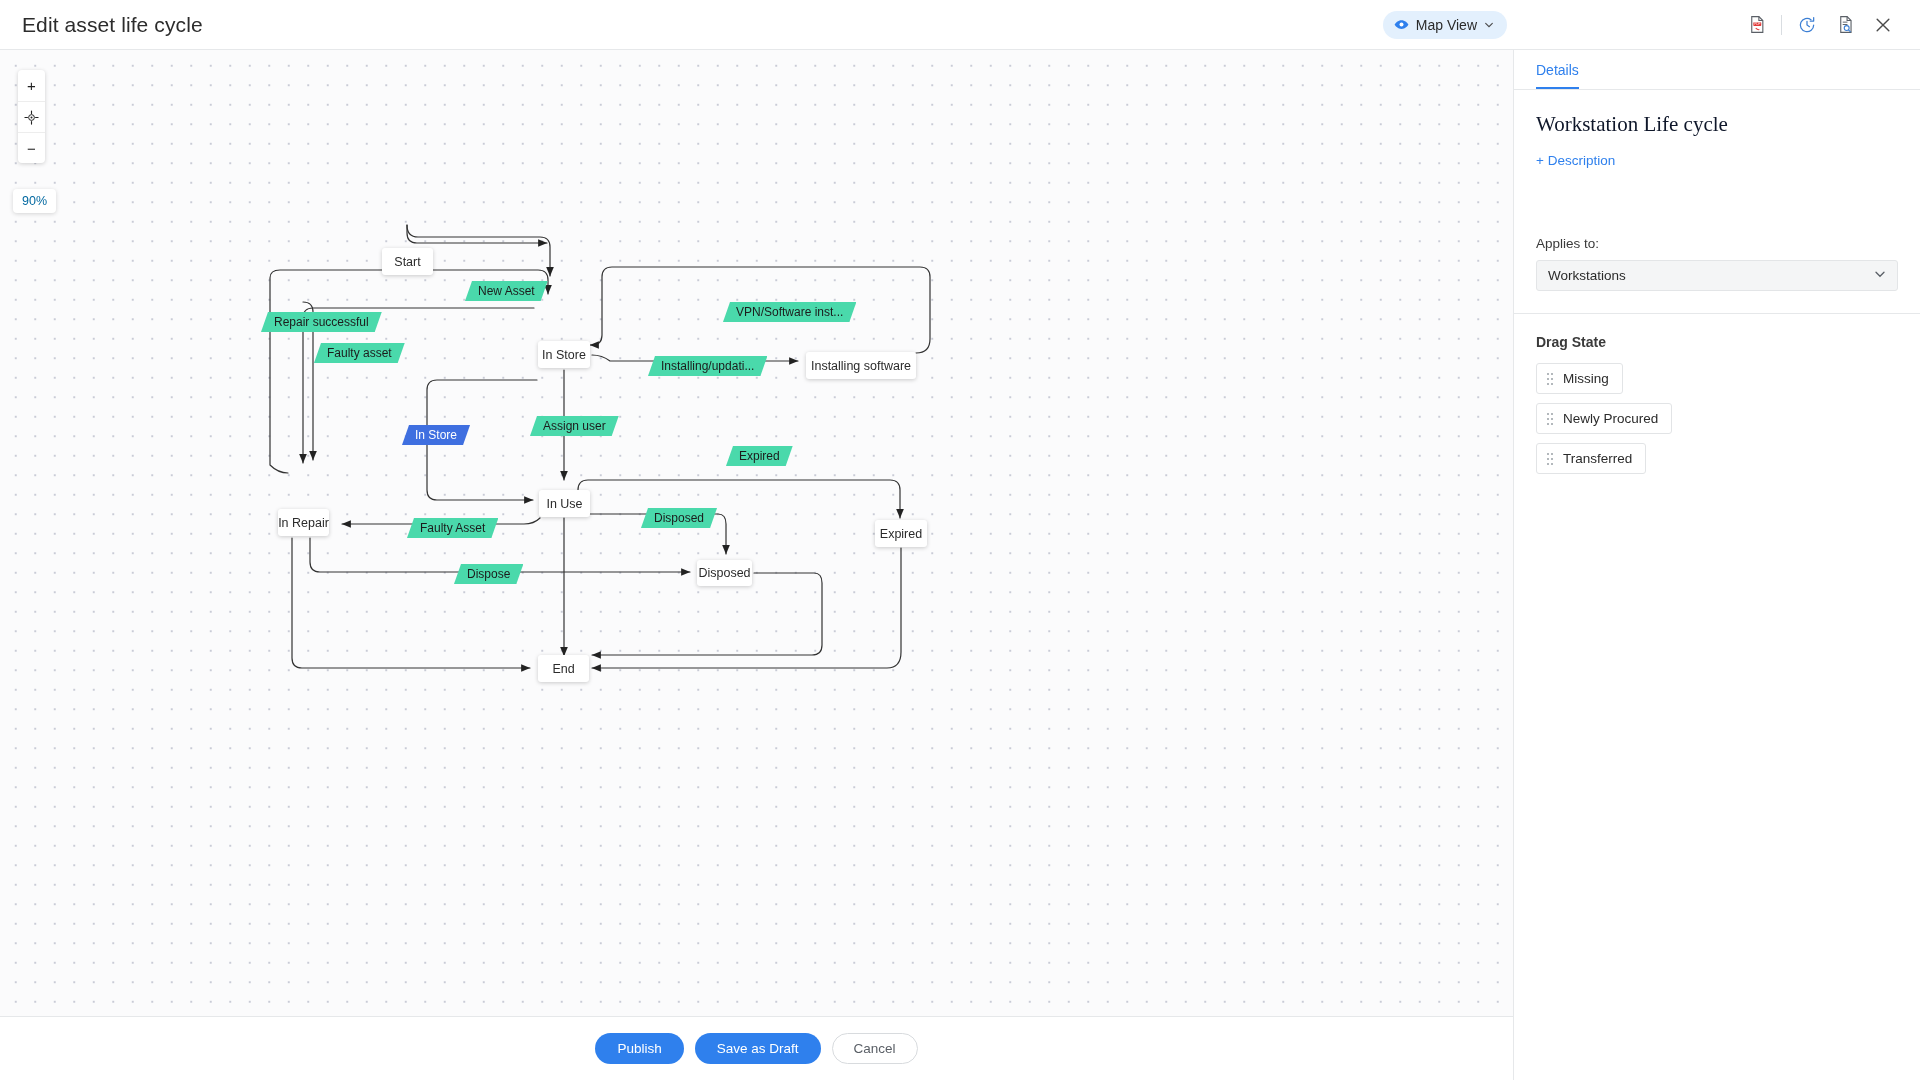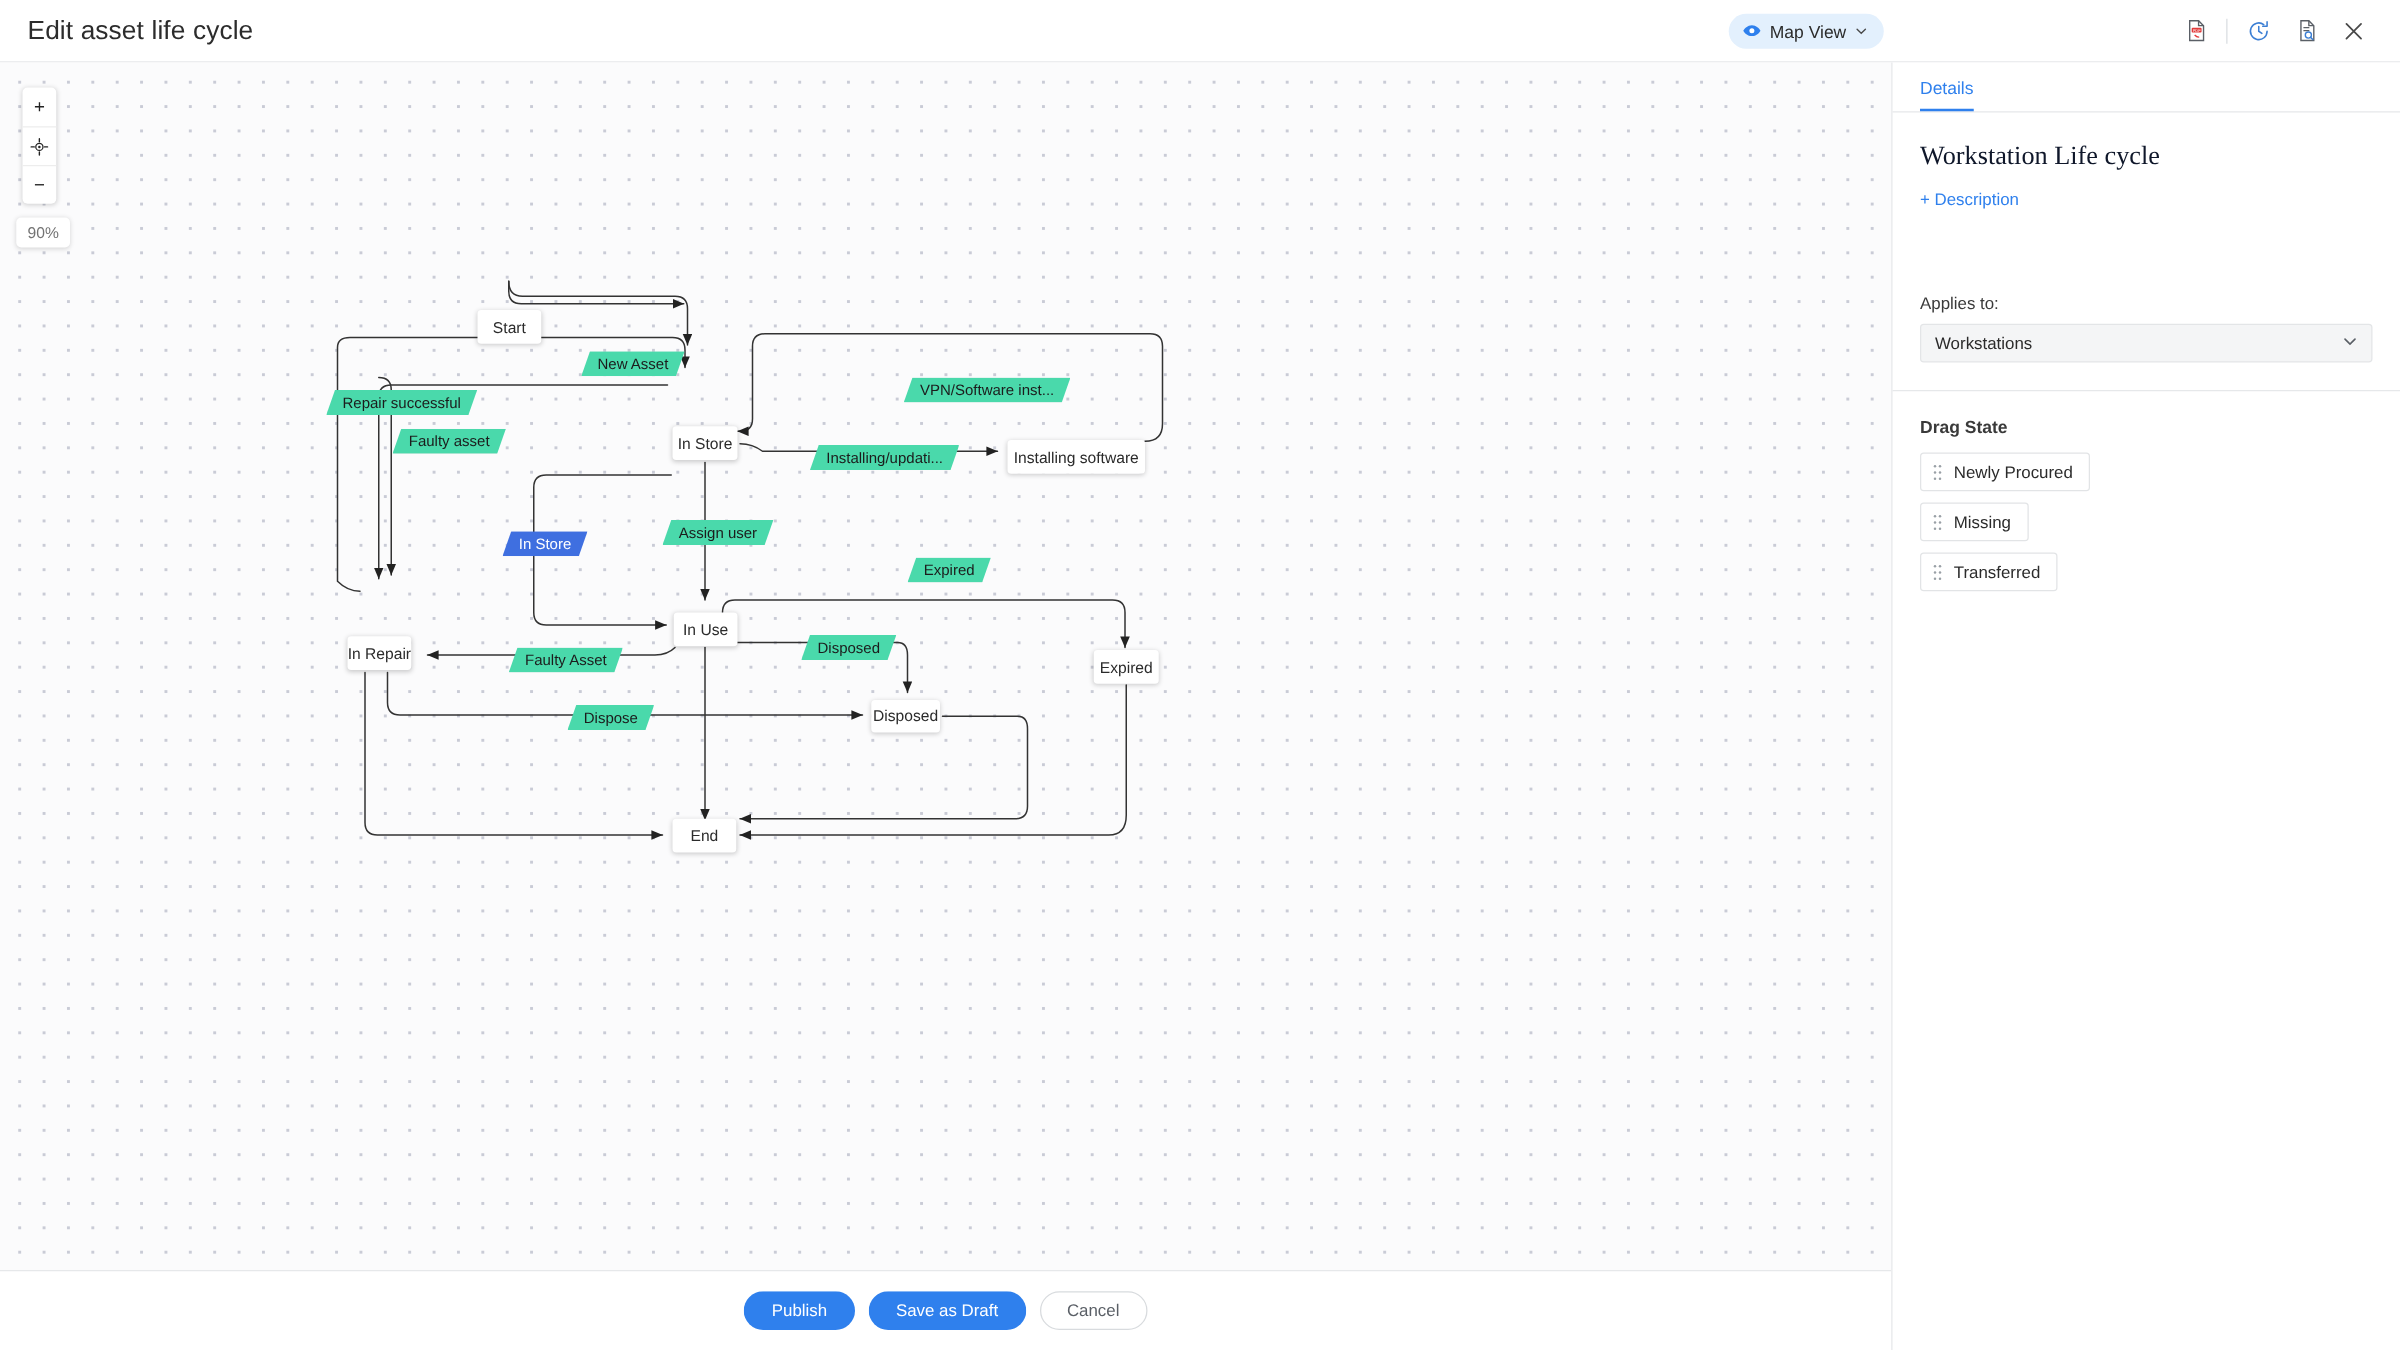--- a/index.html
+++ b/index.html
@@ -83,26 +83,26 @@
     z-index: 6;
   }
   .zoom-btn {
     height: 31px; width: 27px;
     display: flex; align-items: center; justify-content: center;
     cursor: pointer;
     font-size: 15px; color: #222;
   }
   .zoom-btn + .zoom-btn { border-top: 1px solid #ededed; }
   .zoom-level {
-    position: absolute; left: 13px; top: 124px;
+    position: absolute; left: 13px; top: 139px;
     background: #ffffff;
     border-radius: 4px;
     box-shadow: 0 1px 4px rgba(0,0,0,.16);
     font-size: 12.5px;
-    color: #737373;
+    color: #0369a1;
     padding: 5px 9px;
     z-index: 6;
     text-align: right;
   }
 
   
   .node {
     position: absolute;
     background: #ffffff;
     border-radius: 3px;
@@ -402,35 +402,35 @@
       <div class="chip-row">
         <div class="chip">
           <span class="grip">
             <i style="left:0;top:0"></i>
               <i style="left:4px;top:0"></i>
             <i style="left:0;top:5px"></i>
               <i style="left:4px;top:5px"></i>
             <i style="left:0;top:10px"></i>
               <i style="left:4px;top:10px"></i>
           </span>
-          <span>Newly Procured</span>
+          <span>Missing</span>
         </div>
       </div>
 
       <div class="chip-row">
         <div class="chip">
           <span class="grip">
             <i style="left:0;top:0"></i>
               <i style="left:4px;top:0"></i>
             <i style="left:0;top:5px"></i>
               <i style="left:4px;top:5px"></i>
             <i style="left:0;top:10px"></i>
               <i style="left:4px;top:10px"></i>
           </span>
-          <span>Missing</span>
+          <span>Newly Procured</span>
         </div>
       </div>
 
 
       <div class="chip-row">
         <div class="chip">
           <span class="grip">
             <i style="left:0;top:0"></i>
               <i style="left:4px;top:0"></i>
             <i style="left:0;top:5px"></i>

